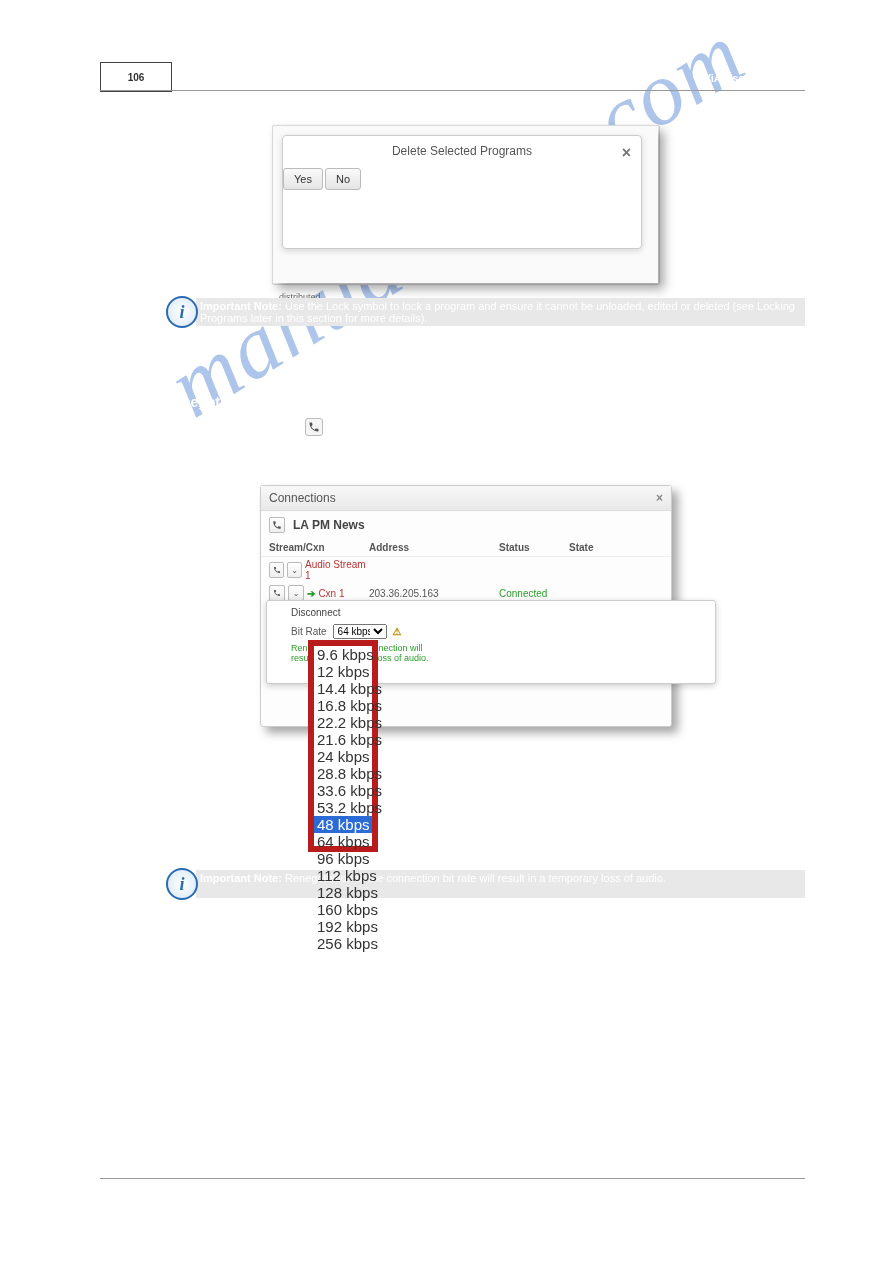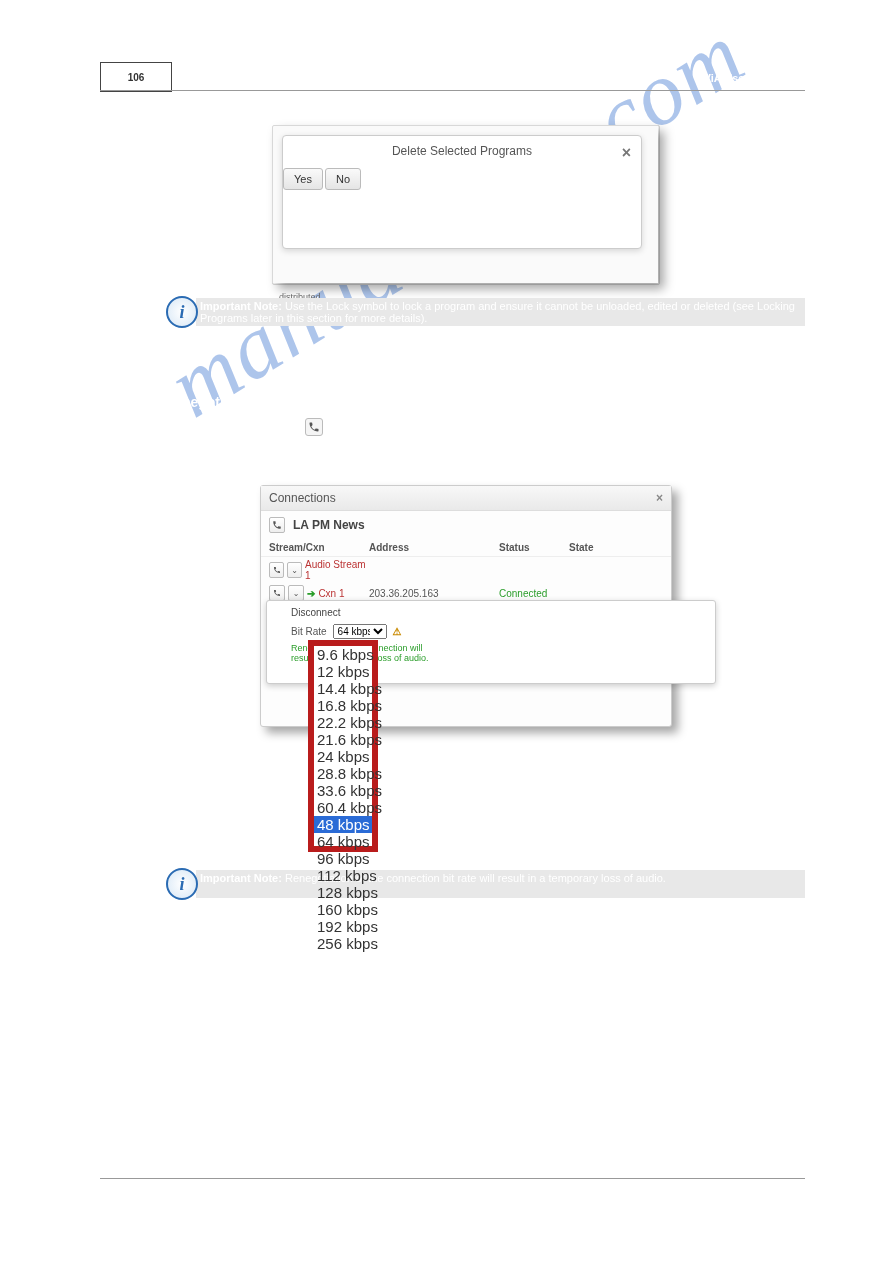--- a/index.html
+++ b/index.html
@@ -174,21 +174,21 @@
     <div class="dd">
       <div>9.6 kbps</div>
       <div>12 kbps</div>
       <div>14.4 kbps</div>
       <div>16.8 kbps</div>
       <div>22.2 kbps</div>
       <div>21.6 kbps</div>
       <div>24 kbps</div>
       <div>28.8 kbps</div>
       <div>33.6 kbps</div>
-      <div>60.4 kbps</div>
+      <div>53.2 kbps</div>
       <div class="sel">48 kbps</div>
       <div>64 kbps</div>
       <div>96 kbps</div>
       <div>112 kbps</div>
       <div>128 kbps</div>
       <div>160 kbps</div>
       <div>192 kbps</div>
       <div>256 kbps</div>
     </div>
   </div>

